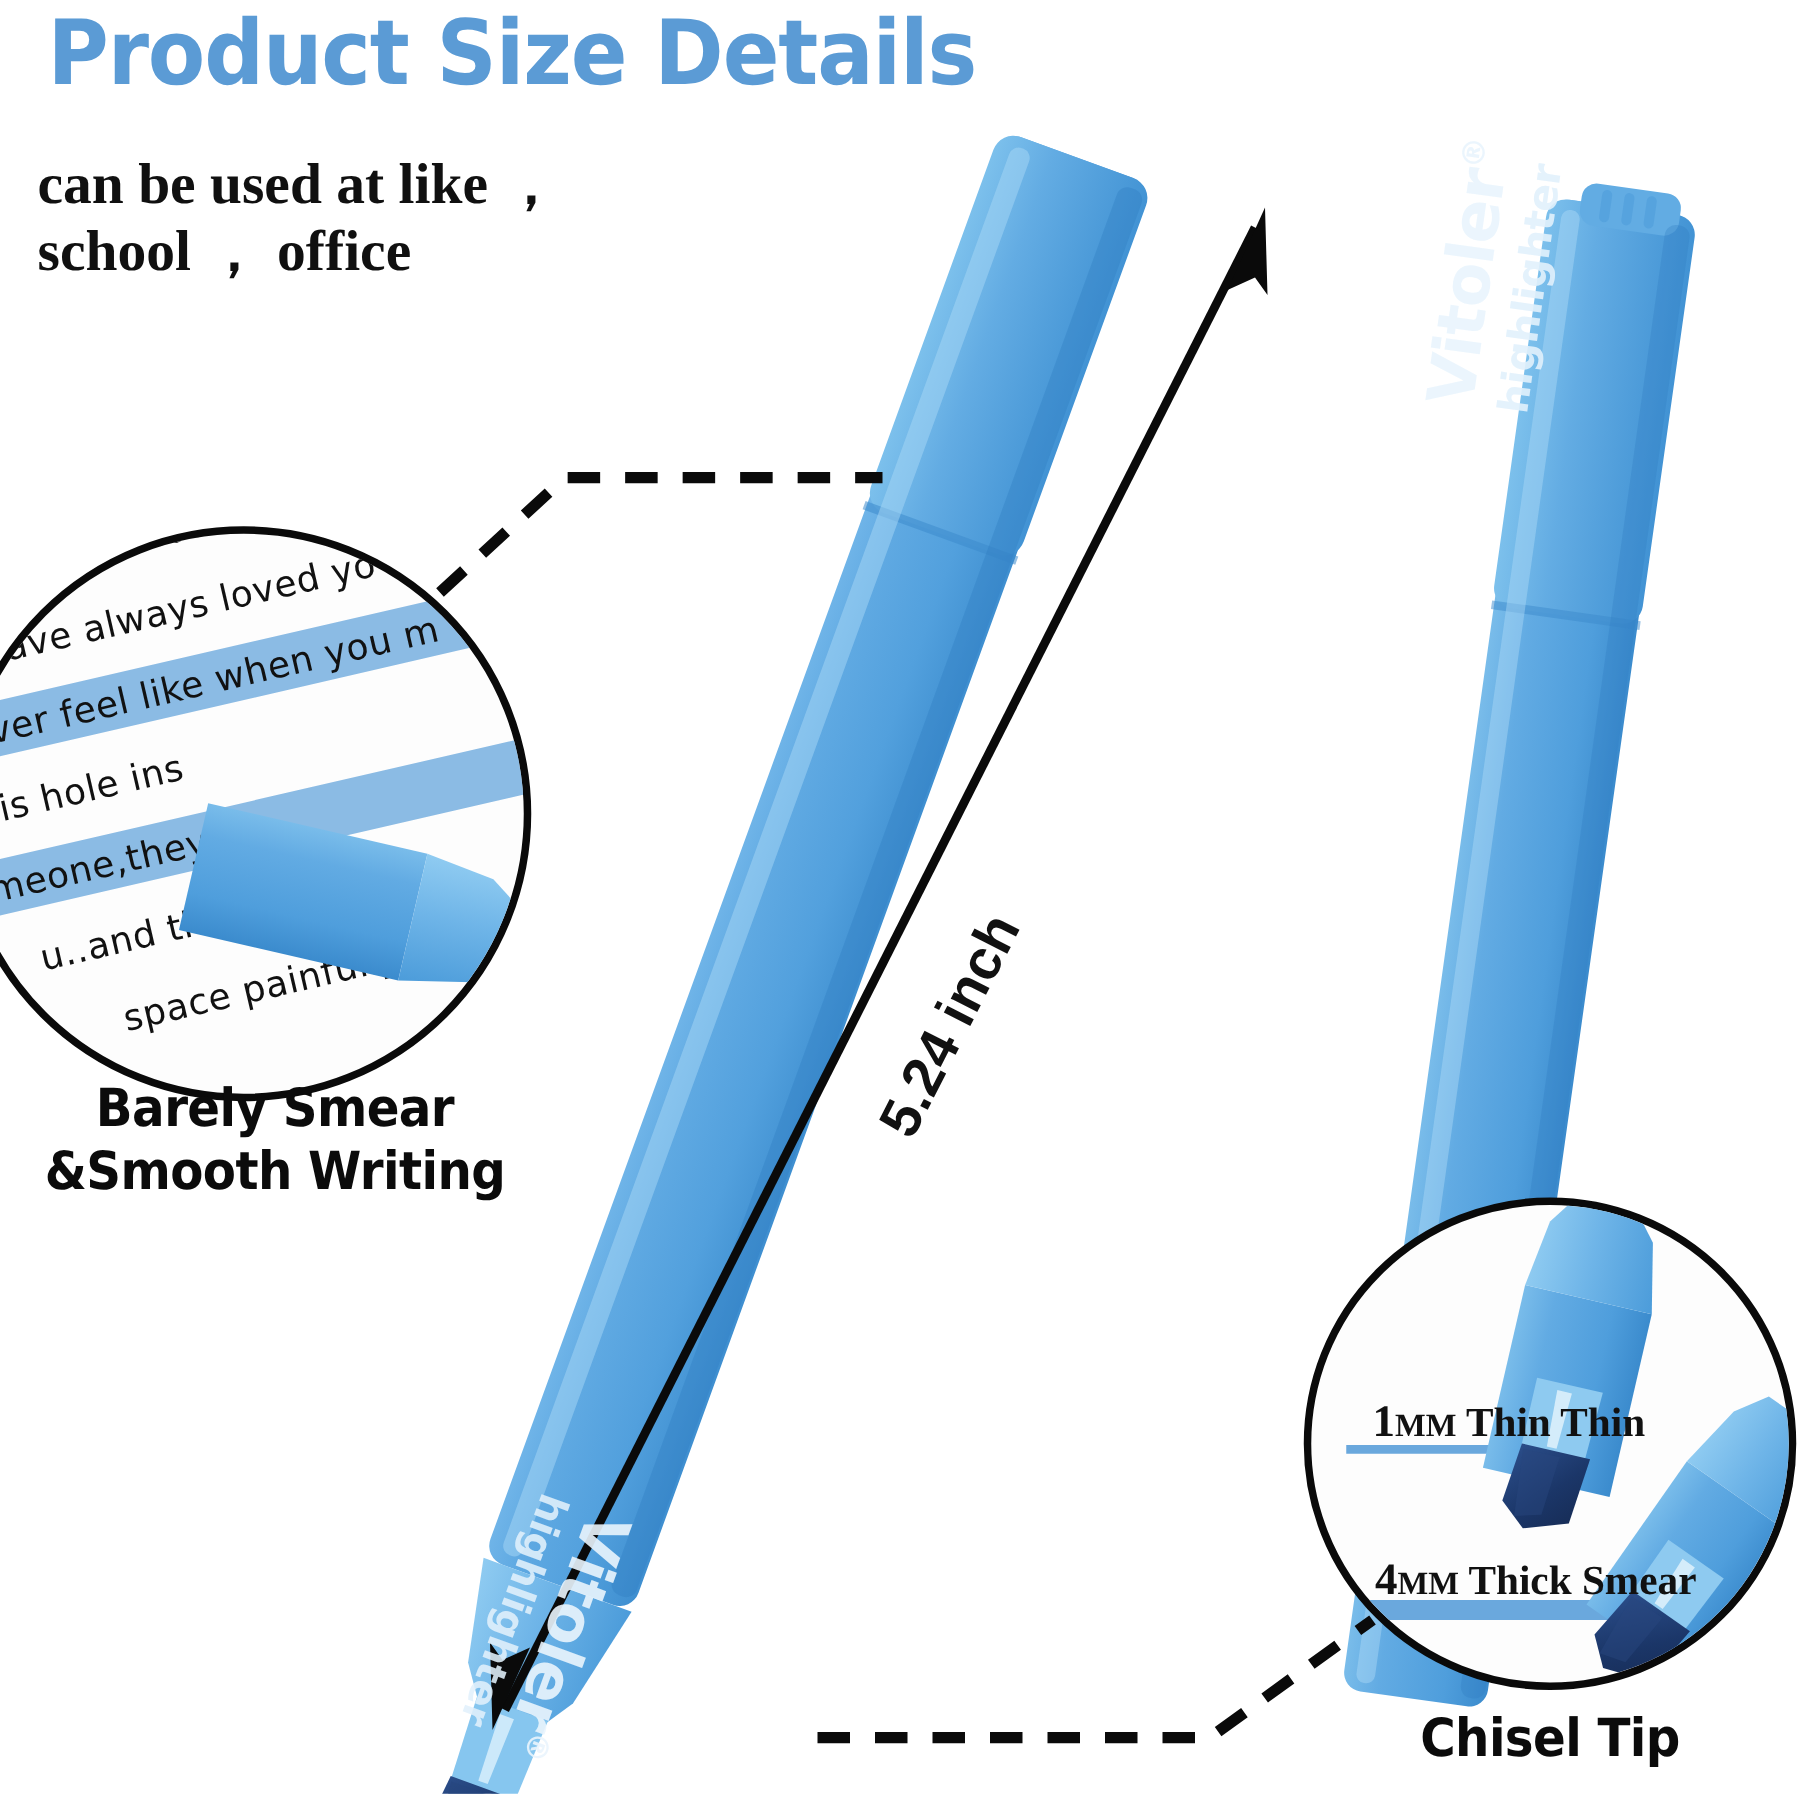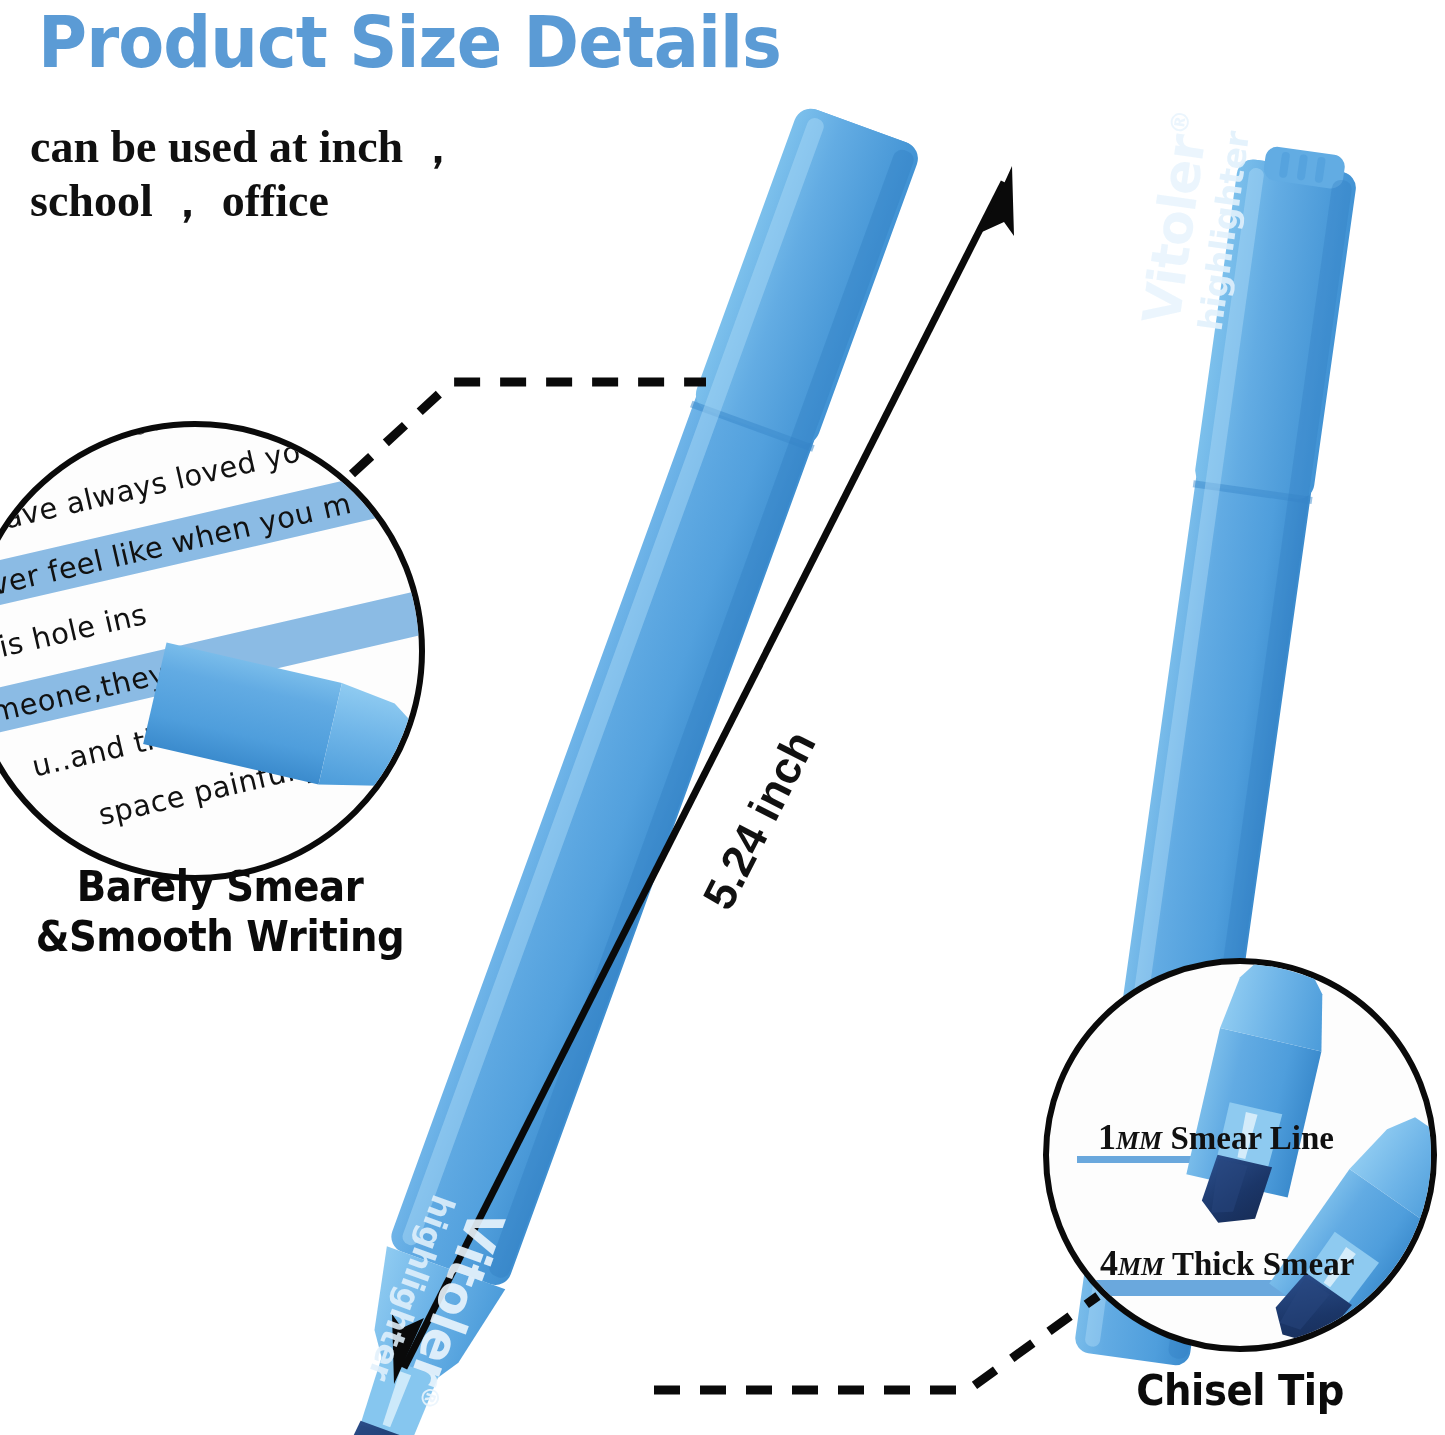--- a/index.html
+++ b/index.html
@@ -34,21 +34,21 @@
   }
   #cap-smear{left:10px;top:862px;width:420px;font-size:42px;line-height:50px;letter-spacing:-.5px;}
   #cap-chisel{left:1060px;top:1366px;width:360px;font-size:42px;line-height:50px;letter-spacing:-.5px;}
 
   .serif-label{
     position:absolute;
     font-family:"Liberation Serif", serif;
     font-weight:bold;color:#111;white-space:nowrap;
   }
   .serif-label .num{font-size:36px;}
-  .serif-label .mm{font-size:26px;font-style:italic;}
+  .serif-label .mm{font-size:26px;}
   .serif-label .rest{font-size:33px;}
 
   
   .dim-label{
     position:absolute;
     font-family:"Liberation Sans", sans-serif;
     font-weight:bold;font-size:45px;color:#111;
     white-space:nowrap;transform-origin:left center;
   }
 
@@ -83,21 +83,21 @@
 
   
   .pen-wrap{position:absolute;transform-origin:center center;}
 </style>
 </head>
 <body>
 
 <div id="stage">
 
   <div class="title">Product Size Details</div>
-  <div class="subtitle">can be used at inch ，
+  <div class="subtitle">can be used at like ，
 school ，  office</div>
 
   <svg class="layer" viewBox="0 0 1445 1435">
     <defs>
       <linearGradient id="barrelGrad" x1="0" y1="0" x2="1" y2="0">
         <stop offset="0%" stop-color="#6FB4E8"></stop>
         <stop offset="22%" stop-color="#5FA9E2"></stop>
         <stop offset="62%" stop-color="#52A0DD"></stop>
         <stop offset="100%" stop-color="#3F8FD0"></stop>
       </linearGradient>
@@ -248,21 +248,21 @@
         <path d="M-50,-20 L50,-20 L38,-76 L18,-100 L-26,-100 L-42,-74 Z" fill="url(#shoulderGrad)"></path>
         <path d="M-26,40 L28,40 L26,92 L-26,92 Z" fill="#8ECAF0"></path>
         <path d="M-8,46 L4,46 L2,88 L-6,88 Z" fill="#DCEFFB" opacity=".9"></path>
         <path d="M-26,90 L30,90 L25,142 L-10,154 L-31,136 Z" fill="url(#tipGrad)"></path>
         <path d="M-24,94 L6,94 L2,140 L-19,146 Z" fill="#27457D" opacity=".5"></path>
       </g>
     </svg>
   </div>
 
   <div class="serif-label" style="left:1098px;top:1116px;">
-    <span class="num">1</span><span class="mm">MM</span><span class="rest"> Smear Line</span>
+    <span class="num">1</span><span class="mm">MM</span><span class="rest"> Thin Thin</span>
   </div>
 
   <div class="serif-label" style="left:1100px;top:1242px;">
     <span class="num">4</span><span class="mm">MM</span><span class="rest"> Thick Smear</span>
   </div>
 
   <div class="cap-heavy" id="cap-chisel">Chisel Tip</div>
 
 </div>
 

